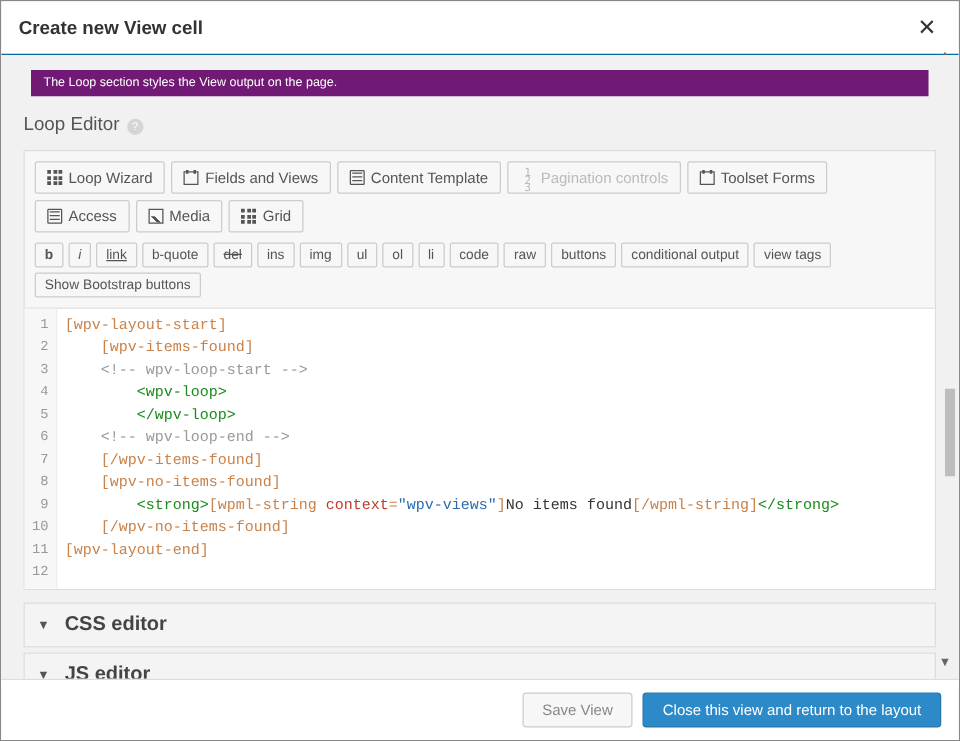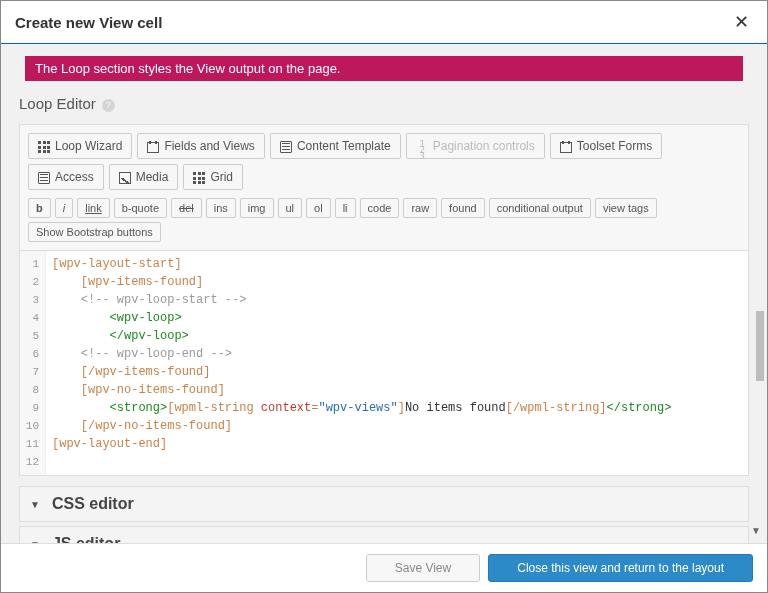--- a/index.html
+++ b/index.html
@@ -4,26 +4,26 @@
 <style>
 *{box-sizing:border-box;margin:0;padding:0}
 body{font-family:-apple-system,BlinkMacSystemFont,"Segoe UI",Arial,sans-serif;font-size:13px;color:#333;background:#fff;width:768px;height:593px;overflow:hidden;position:relative;border:1px solid #888}
 .modal-header{padding:10px 14px;background:#fff;border-bottom:1px solid #0369a1;display:flex;justify-content:space-between;align-items:center}
 .modal-title{font-size:15px;font-weight:600;color:#333}
 .close-x{font-size:18px;cursor:pointer;color:#333;padding:0 4px}
 .modal-body{background:#f1f1f1;padding:8px 14px 0;height:505px;overflow-y:auto;position:relative}
 .scroll-ind-top{position:absolute;top:38px;right:6px;font-size:10px;color:#666}
 .scroll-ind-bottom{position:absolute;bottom:56px;right:6px;font-size:10px;color:#666}
 .scroll-thumb{position:absolute;right:3px;top:310px;width:8px;height:70px;background:#bdbdbd}
-.info-banner{background:#be185d;color:#fff;font-size:13px;padding:5px 10px;margin:4px 10px 14px}
+.info-banner{background:#701a75;color:#fff;font-size:10px;padding:5px 10px;margin:4px 10px 14px}
 .section-title{font-size:15px;color:#555;margin:0 0 12px 4px;display:flex;align-items:flex-end;gap:6px}
 .help-icon{display:inline-block;width:13px;height:13px;border-radius:50%;background:#d5d5d5;color:#fff;font-size:9px;text-align:center;line-height:13px}
 .editor-box{background:#f7f7f7;border:1px solid #ddd;margin:0 4px 10px}
 .toolbar{padding:8px 8px 4px;display:flex;flex-wrap:wrap;gap:5px}
-.tb-btn{background:#f7f7f7;border:1px solid #ccc;padding:5px 9px;font-size:12px;color:#555;cursor:pointer;display:inline-flex;align-items:flex-end;gap:5px;border-radius:2px}
+.tb-btn{background:#f7f7f7;border:1px solid #ccc;padding:5px 9px;font-size:12px;color:#555;cursor:pointer;display:inline-flex;align-items:center;gap:5px;border-radius:2px}
 .tb-btn.disabled{color:#bbb;cursor:default}
 .tb-ico{display:inline-block;width:12px;height:12px;position:relative}
 .ico-grid::before{content:"";position:absolute;inset:0;background:linear-gradient(#555 0 0),linear-gradient(#555 0 0),linear-gradient(#555 0 0),linear-gradient(#555 0 0),linear-gradient(#555 0 0),linear-gradient(#555 0 0),linear-gradient(#555 0 0),linear-gradient(#555 0 0),linear-gradient(#555 0 0);background-size:3px 3px;background-position:0 0,4.5px 0,9px 0,0 4.5px,4.5px 4.5px,9px 4.5px,0 9px,4.5px 9px,9px 9px;background-repeat:no-repeat}
 .ico-page::before{content:"";position:absolute;inset:0;border:1px solid #555;border-radius:1px}
 .ico-page::after{content:"";position:absolute;top:2px;left:2px;right:2px;height:1px;background:#555;box-shadow:0 3px 0 #555,0 6px 0 #555}
 .ico-img::before{content:"";position:absolute;inset:0;border:1px solid #555}
 .ico-img::after{content:"";position:absolute;bottom:1px;left:1px;right:1px;height:5px;background:linear-gradient(45deg,transparent 40%,#555 40% 60%,transparent 60%)}
 .ico-cal::before{content:"";position:absolute;inset:1px 0 0;border:1px solid #555}
 .ico-cal::after{content:"";position:absolute;top:0;left:2px;width:2px;height:3px;background:#555;box-shadow:6px 0 0 #555}
 .ico-num{font-family:monospace;font-size:9px;line-height:6px;color:#bbb;letter-spacing:-1px}
@@ -38,21 +38,21 @@
 .code{padding:4px 6px;line-height:18px;flex:1;white-space:pre}
 .t-br{color:#c9824a}
 .t-gy{color:#999}
 .t-gr{color:#1b8a1b}
 .t-bl{color:#2b6cb0}
 .t-rd{color:#c0392b}
 .accordion{background:#f4f4f4;border:1px solid #ddd;margin:0 4px 4px;padding:8px 10px;display:flex;align-items:center;gap:12px;cursor:pointer}
 .caret{font-size:10px;color:#555}
 .acc-label{font-weight:600;color:#444;font-size:16px}
 .modal-footer{position:absolute;bottom:0;left:0;right:0;background:#fff;border-top:1px solid #ddd;padding:10px 14px;display:flex;justify-content:flex-end;gap:8px}
-.ft-btn{padding:6px 28px;font-size:12px;border:1px solid #ccc;border-radius:3px;cursor:pointer;background:#f7f7f7;color:#888}
+.ft-btn{padding:6px 15px;font-size:12px;border:1px solid #ccc;border-radius:3px;cursor:pointer;background:#f7f7f7;color:#888}
 .ft-btn.primary{background:#2c8ac8;border-color:#2778af;color:#fff}
 </style>
 </head>
 <body>
 
 <div class="modal-header">
   <div class="modal-title">Create new View cell</div>
   <div class="close-x">✕</div>
 </div>
 
@@ -110,21 +110,21 @@
       <button class="fb-btn u">link</button>
       <button class="fb-btn">b-quote</button>
       <button class="fb-btn s">del</button>
       <button class="fb-btn">ins</button>
       <button class="fb-btn">img</button>
       <button class="fb-btn">ul</button>
       <button class="fb-btn">ol</button>
       <button class="fb-btn">li</button>
       <button class="fb-btn">code</button>
       <button class="fb-btn">raw</button>
-      <button class="fb-btn">found</button>
+      <button class="fb-btn">buttons</button>
       <button class="fb-btn">conditional output</button>
       <button class="fb-btn">view tags</button>
       <button class="fb-btn">Show Bootstrap buttons</button>
     </div>
 
     <div class="code-area">
       <div class="gutter">1<br>2<br>3<br>4<br>5<br>6<br>7<br>8<br>9<br>10<br>11<br>12</div>
       <div class="code"><span class="t-br">[wpv-layout-start]</span>
     <span class="t-br">[wpv-items-found]</span>
     <span class="t-gy">&lt;!--</span><span class="t-gy"> wpv-loop-start </span><span class="t-gy">--&gt;</span>

